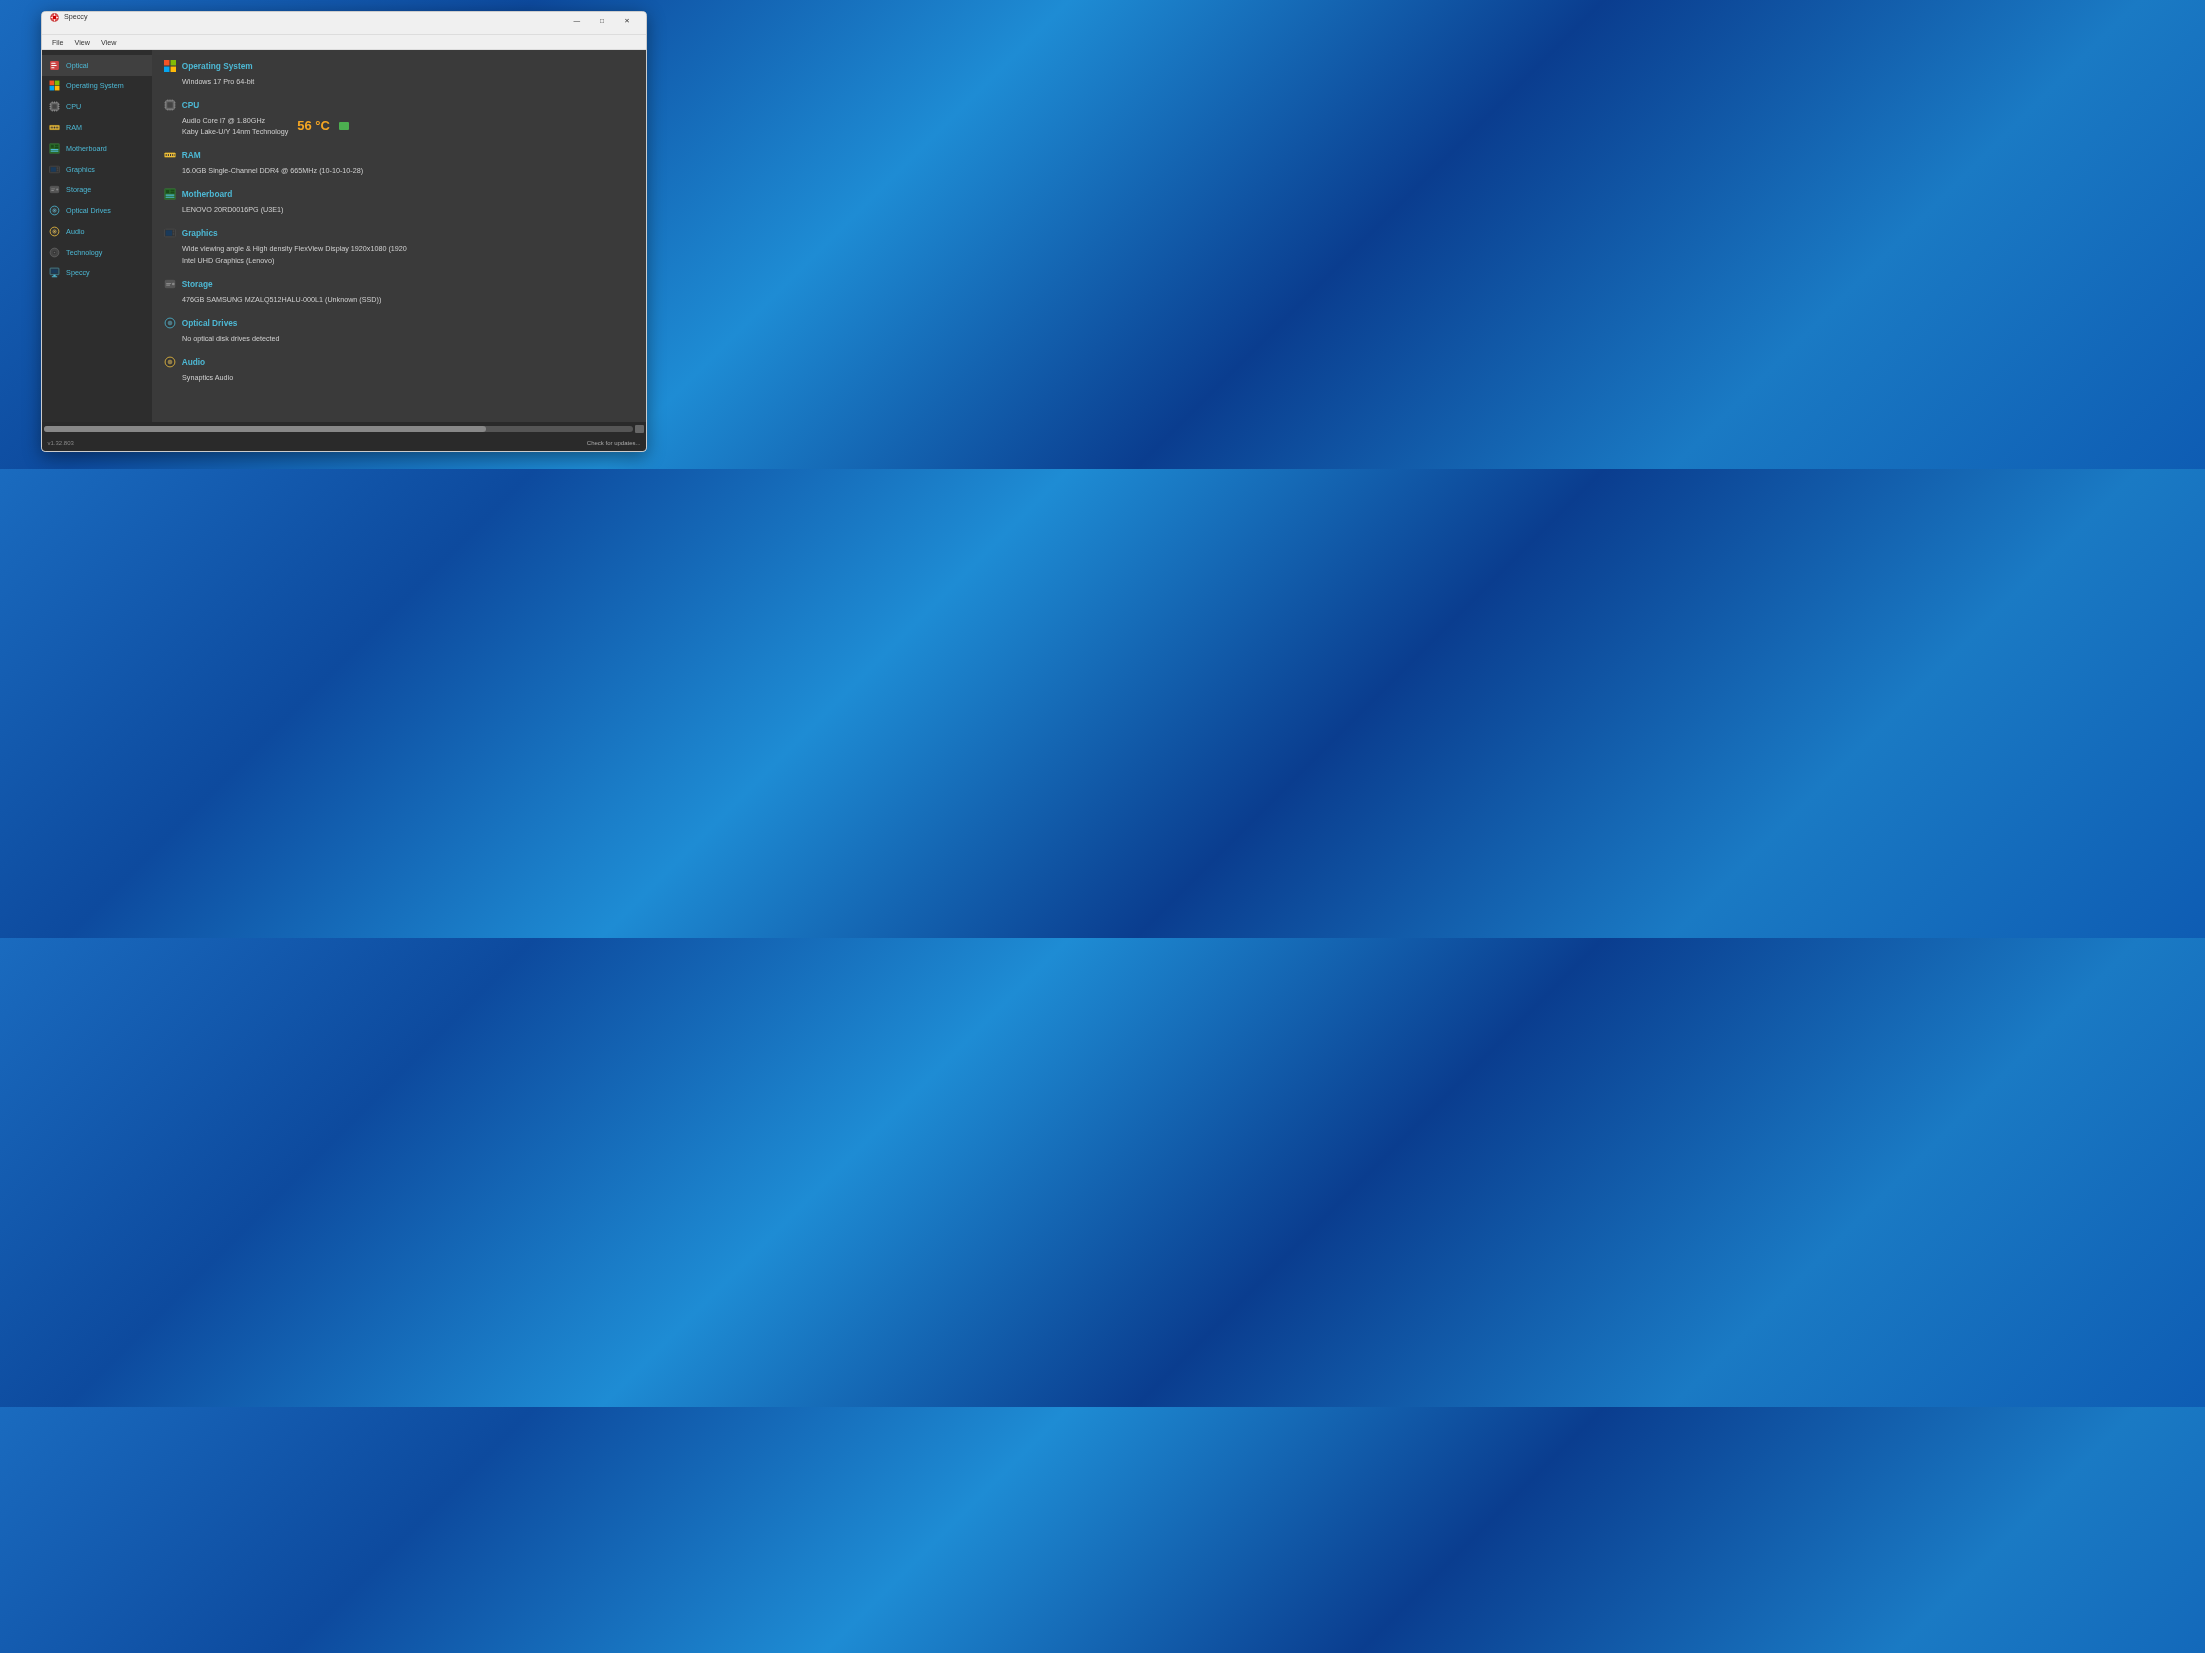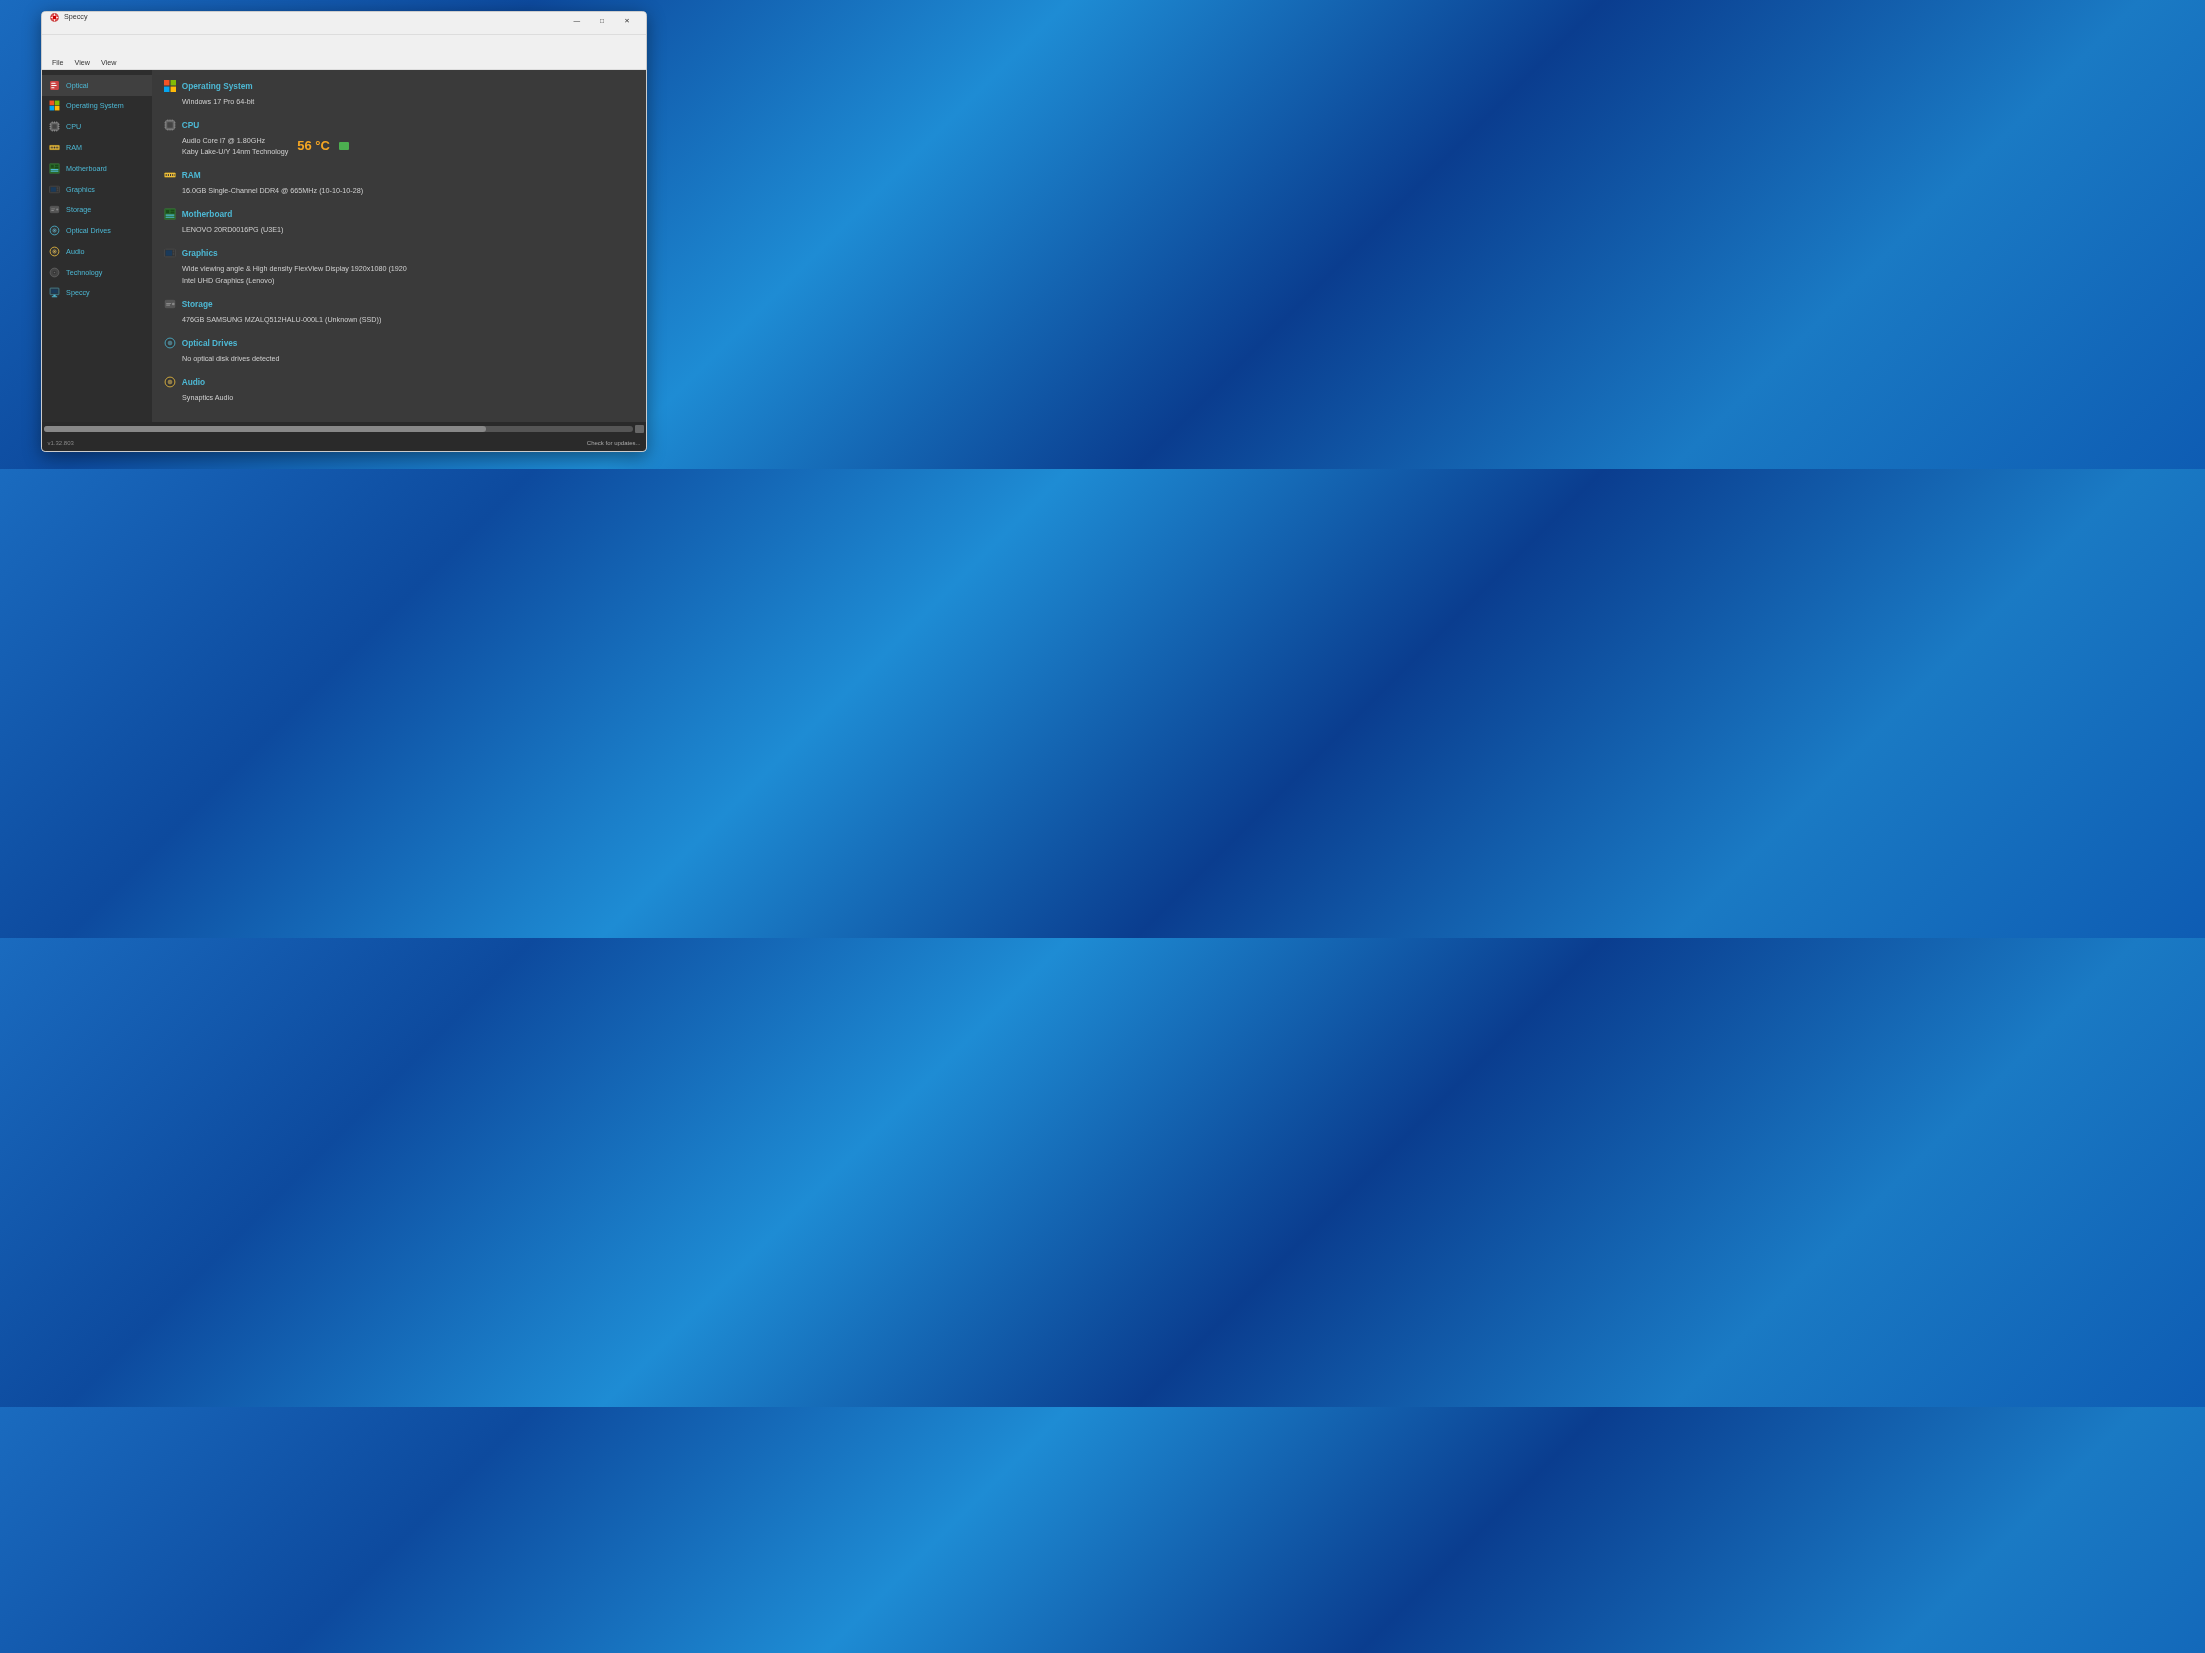--- a/index.html
+++ b/index.html
@@ -79,21 +79,20 @@
 
     
     .menu-bar {
       background: #f0f0f0;
       height: 15.4px;
       display: flex;
       align-items: center;
       padding: 0 4.4px;
       border-bottom: 0.6px solid #ddd;
       flex-shrink: 0;
-      margin-top: 20px;
     }
 
     .menu-item {
       padding: 1.1px 5.5px;
       font-size: 7.2px;
       color: #333;
       cursor: pointer;
     }
 
     

